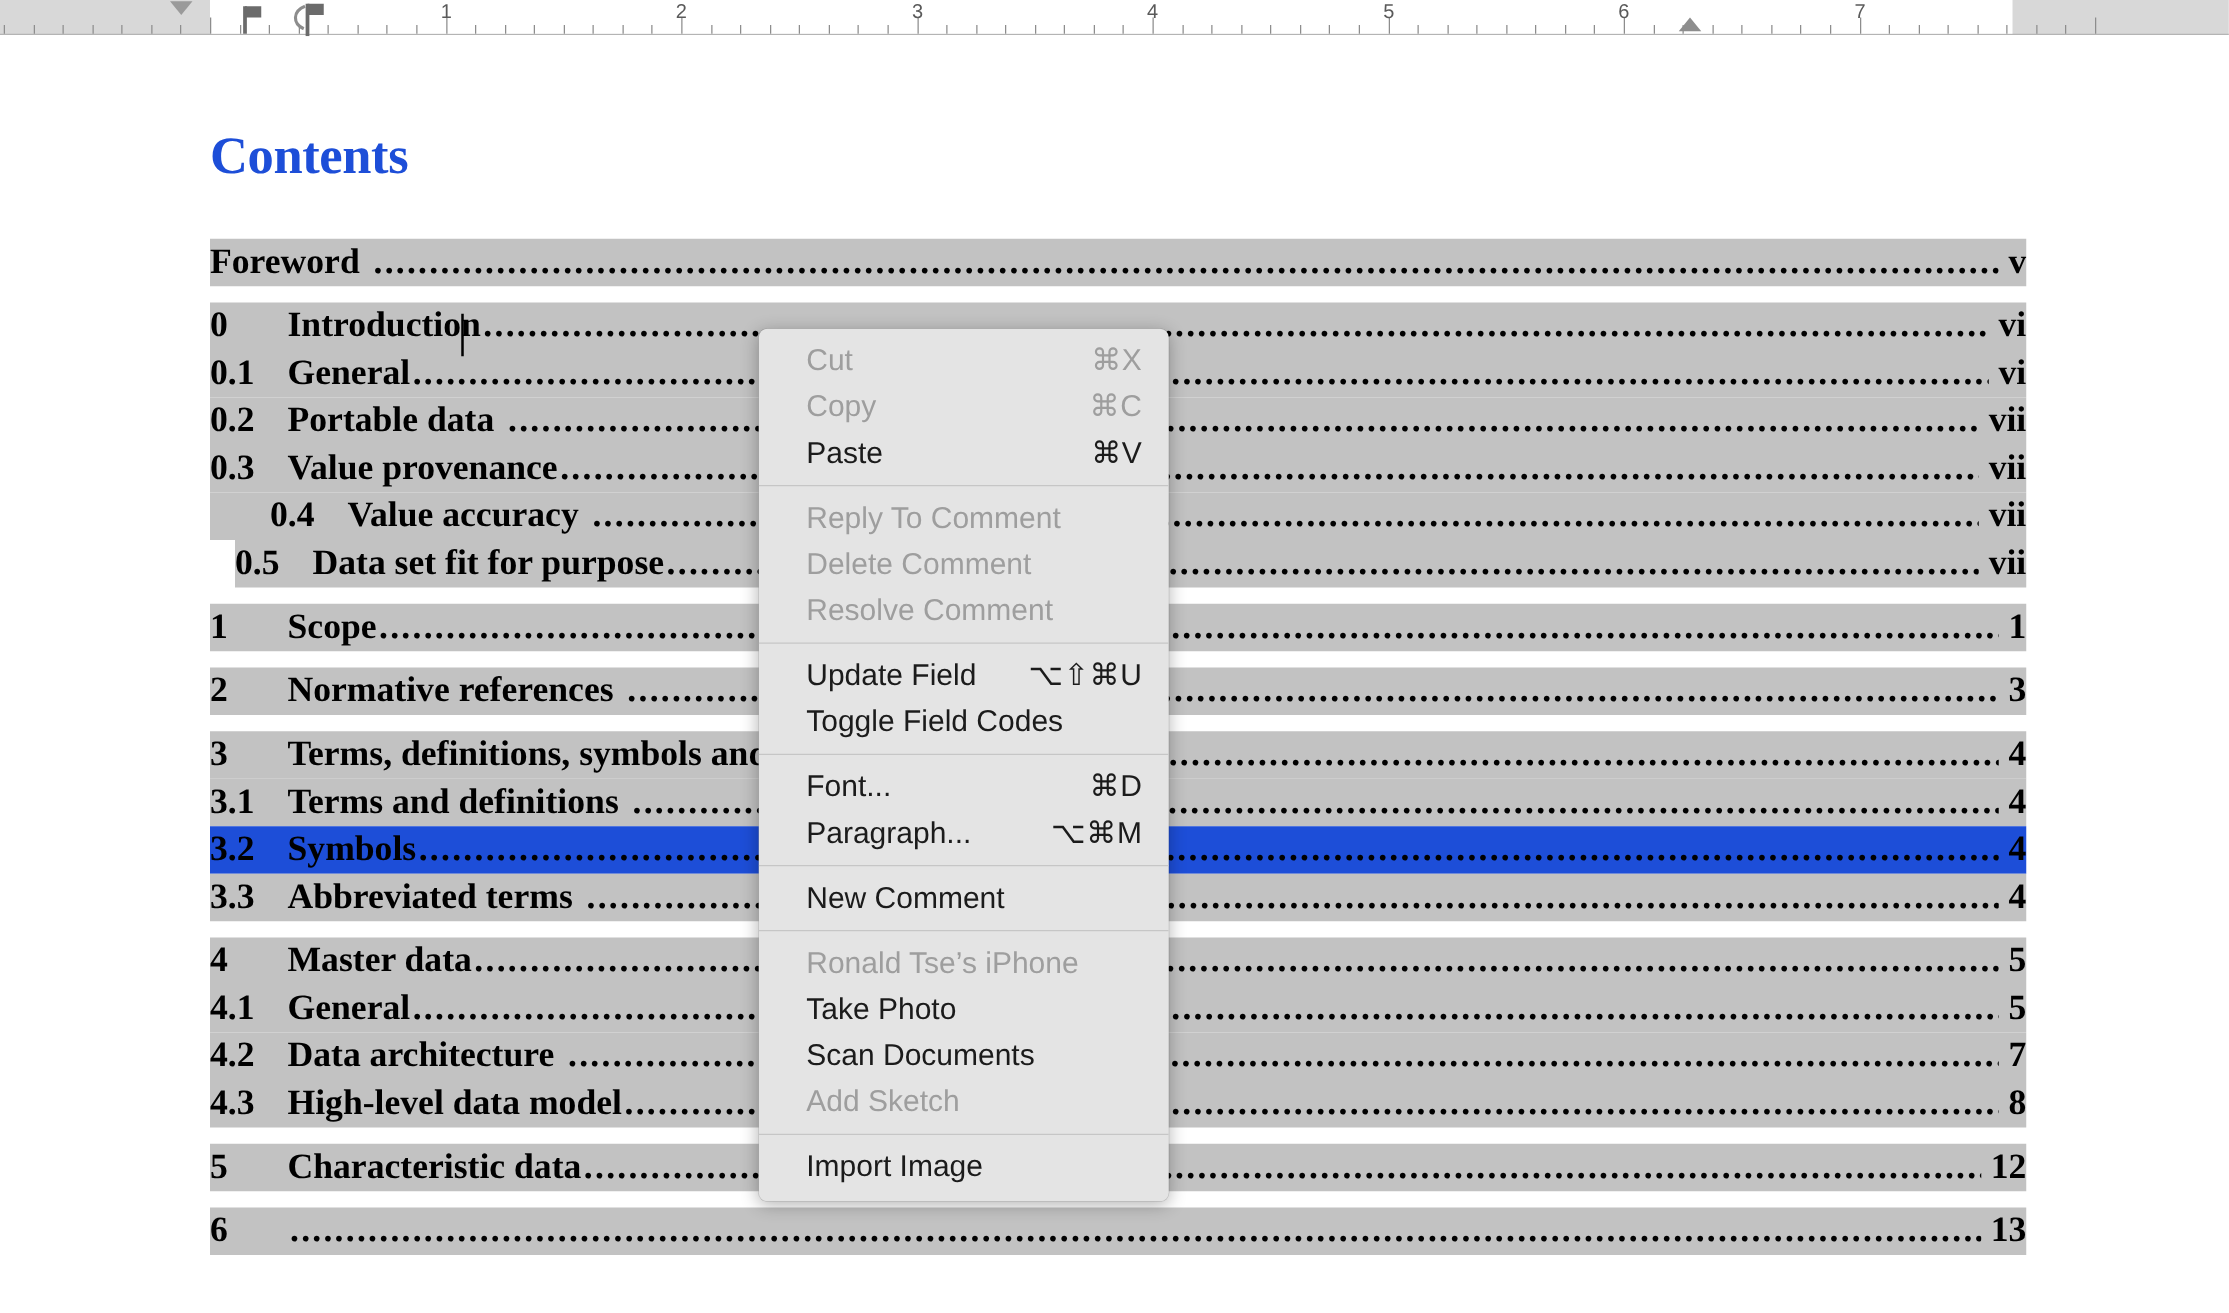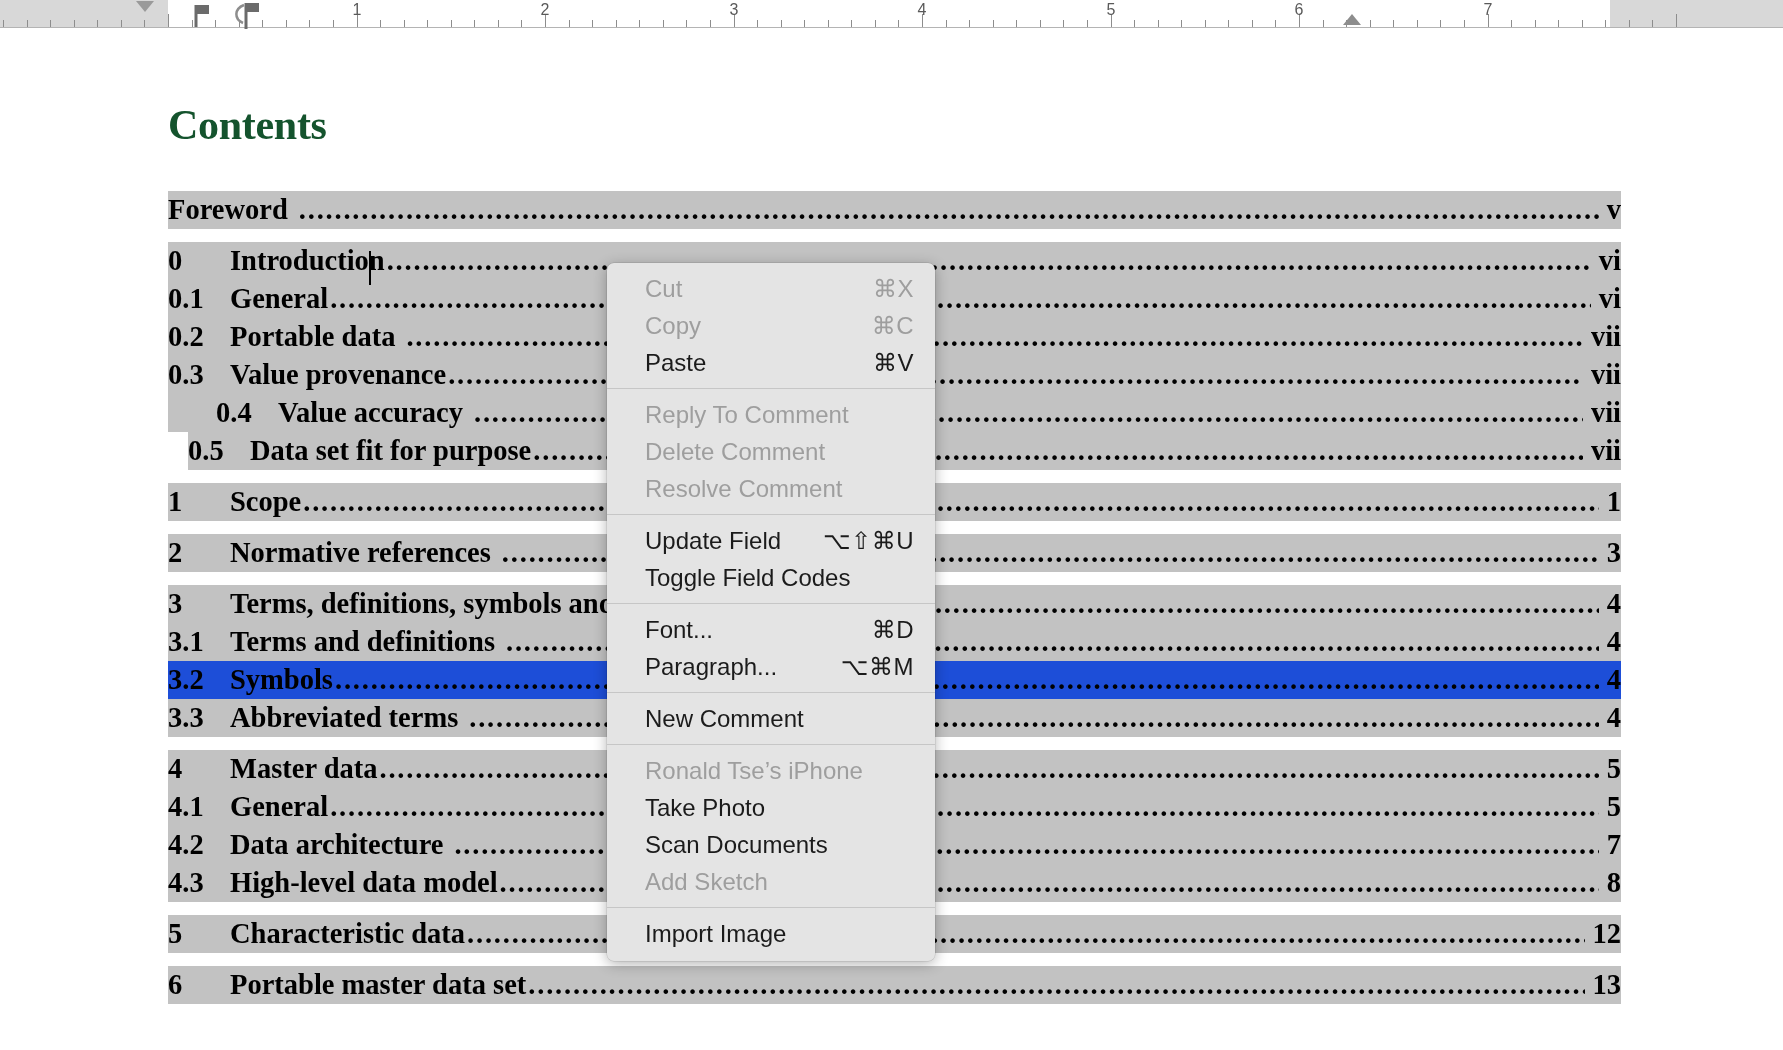--- a/index.html
+++ b/index.html
@@ -59,21 +59,21 @@
     position: absolute; left: 0; top: 29px;
     width: 1783px; height: 1021px;
     background: #ffffff;
     overflow: hidden;
   }
   #doc-heading {
     position: absolute; left: 168px; top: 72px;
     font-family: "Liberation Serif", serif;
     font-weight: bold;
     font-size: 42px;
-    color: #14532d;
+    color: #1d4ed8;
     letter-spacing: -0.3px;
   }
 
   #toc { position: absolute; left: 168px; top: 162px; width: 1453px; }
   .toc-group { margin-bottom: 13px; }
   .toc-row {
     position: relative;
     display: flex;
     align-items: baseline;
     background: #c2c2c2;
@@ -375,21 +375,20 @@
         <div class="toc-row" style="background: rgb(194, 194, 194);">
           <span class="toc-num">5</span>
           <span class="toc-title">Characteristic data</span>
           <span class="toc-dots">....................................................................................................................................................................................</span>
           <span class="toc-page">12</span>
         </div>
       </div>
       <div class="toc-group">
         <div class="toc-row" style="background: rgb(194, 194, 194);">
           <span class="toc-num">6</span>
-          <span class="toc-title">Portable master data set</span>
           <span class="toc-dots">....................................................................................................................................................................................</span>
           <span class="toc-page">13</span>
         </div>
       </div>
     </div>
   <div id="caret"></div>
 </div>
 
 <div id="ctx-menu">
     <div class="menu-item disabled">

